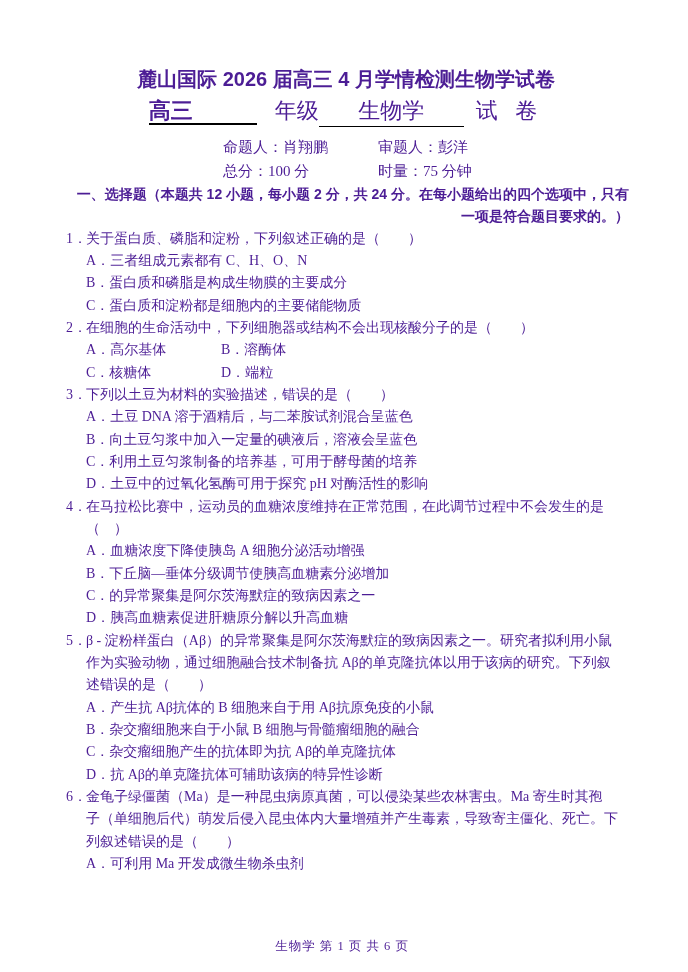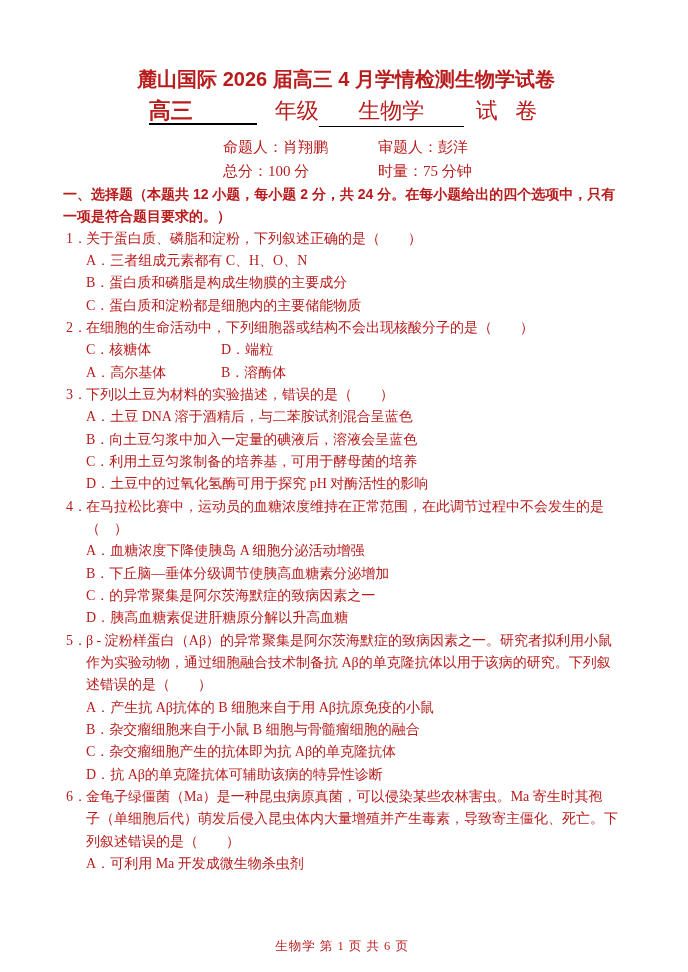--- a/index.html
+++ b/index.html
@@ -1,21 +1,21 @@
 <!DOCTYPE html>
 <html lang="zh"><head>
 <meta charset="utf-8">
 <style>
   html, body { margin: 0; padding: 0; background: #ffffff; }
   .page {
     position: relative;
     width: 688px;
     height: 972px;
     background: #ffffff;
-    color: #b91c1c;
+    color: #4c1d95;
     font-family: "Liberation Serif", "DejaVu Serif", serif;
     box-sizing: border-box;
     padding: 66px 59px 0 63px;
     overflow: hidden;
   }
   .title {
     text-align: center;
     font-family: "Liberation Sans", "DejaVu Sans", sans-serif;
     font-weight: bold;
     font-size: 20px;
@@ -45,20 +45,21 @@
   .meta { margin-top: 8px; font-size: 15px; }
   .meta-line { display: flex; padding-left: 160px; line-height: 24px; }
   .meta-col1 { width: 155px; }
   .section-header {
     font-family: "Liberation Sans", "DejaVu Sans", sans-serif;
     font-weight: bold;
     font-size: 14px;
     line-height: 22.33px;
     white-space: pre;
     overflow: hidden;
+    text-align: right;
   }
   #questions { font-size: 14px; line-height: 22.33px; }
   .question { position: relative; padding-left: 23px; }
   .qnum { position: absolute; left: 3px; top: 0; }
   .stem-line { white-space: pre; overflow: hidden; }
   .opt-row { white-space: pre; overflow: hidden; }
   .opt-row.cols .opt:first-child { display: inline-block; width: 135px; }
   .opt-label { margin-right: 0; }
   .footer {
     position: absolute;
@@ -103,22 +104,22 @@
           <div class="opt-row"><span class="opt"><span class="opt-label">C．</span><span class="opt-text">蛋白质和淀粉都是细胞内的主要储能物质</span></span></div>
         </div>
   </div>
 
   <div class="question">
     <span class="qnum">2．</span>
     <div class="stem">
           <div class="stem-line">在细胞的生命活动中，下列细胞器或结构不会出现核酸分子的是（　　）</div>
         </div>
     <div class="options">
+          <div class="opt-row cols"><span class="opt"><span class="opt-label">A．</span><span class="opt-text">高尔基体</span></span><span class="opt"><span class="opt-label">B．</span><span class="opt-text">溶酶体</span></span></div>
           <div class="opt-row cols"><span class="opt"><span class="opt-label">C．</span><span class="opt-text">核糖体</span></span><span class="opt"><span class="opt-label">D．</span><span class="opt-text">端粒</span></span></div>
-          <div class="opt-row cols"><span class="opt"><span class="opt-label">A．</span><span class="opt-text">高尔基体</span></span><span class="opt"><span class="opt-label">B．</span><span class="opt-text">溶酶体</span></span></div>
         </div>
   </div>
 
   <div class="question">
     <span class="qnum">3．</span>
     <div class="stem">
           <div class="stem-line">下列以土豆为材料的实验描述，错误的是（　　）</div>
         </div>
     <div class="options">
           <div class="opt-row"><span class="opt"><span class="opt-label">A．</span><span class="opt-text">土豆 DNA 溶于酒精后，与二苯胺试剂混合呈蓝色</span></span></div>

